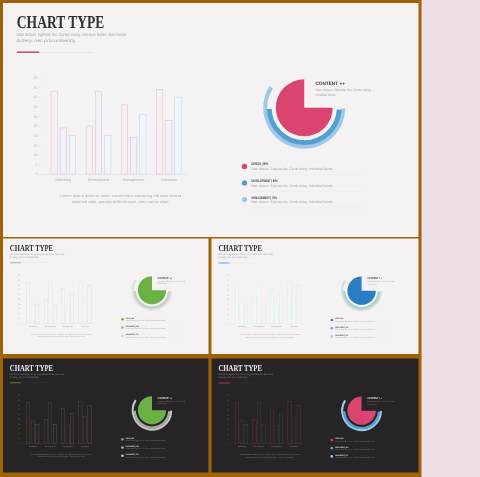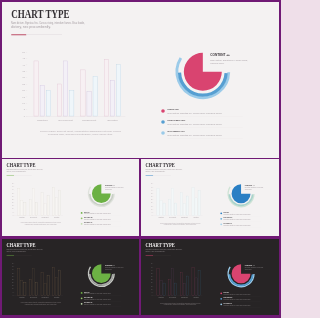--- a/index.html
+++ b/index.html
@@ -1,18 +1,18 @@
 <!DOCTYPE html>
 <html><head>
 <meta charset="utf-8">
 <style>
   html,body{margin:0;padding:0;}
   body{width:281px;height:318px;background:#efdfe9;font-family:"Liberation Sans",sans-serif;
        overflow:hidden;-webkit-font-smoothing:antialiased;}
-  .page{position:relative;width:281px;height:318px;background:#701a75;}
+  .page{position:relative;width:281px;height:318px;background:#a16207;}
   .slide{position:absolute;overflow:hidden;box-sizing:border-box;}
   .slide.light{background:#f4f2f2;}
   .slide.dark{background:#272425;}
   .slide svg{position:absolute;left:0;top:0;display:block;}
 </style>
 </head>
 <body>
 
 <div class="page" id="page">
     <div class="slide light" style="left:2px;top:2px;width:277px;height:155.5px;">

